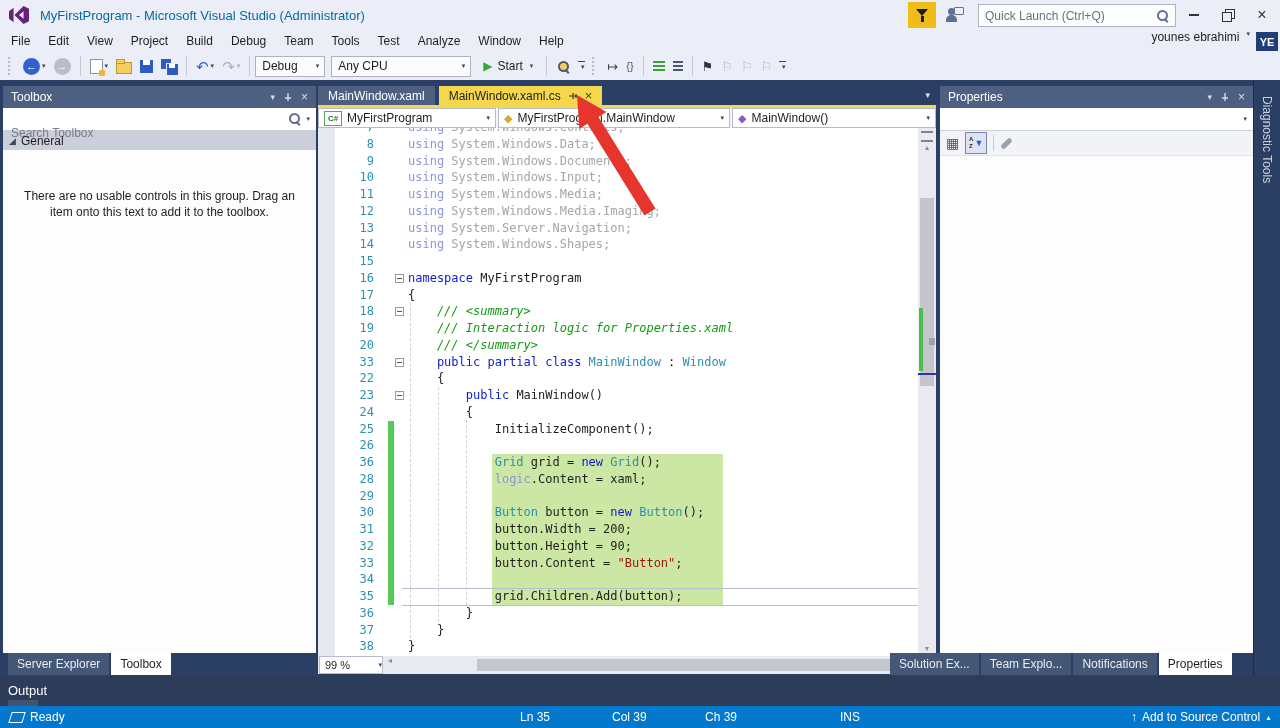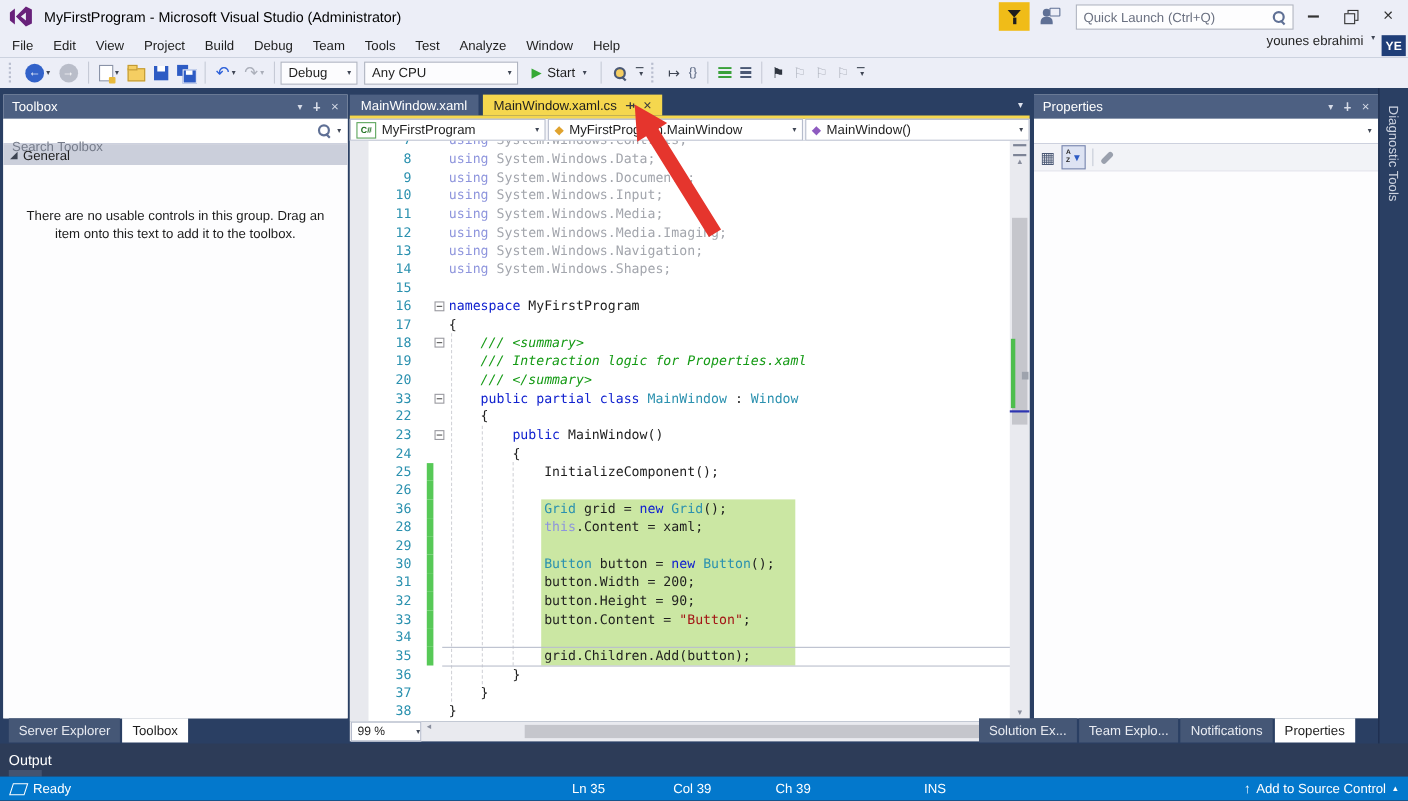--- a/index.html
+++ b/index.html
@@ -3,21 +3,21 @@
 <meta charset="utf-8">
 <style>
   html,body{margin:0;padding:0;}
   body{font-family:"Liberation Sans",sans-serif;background:#1b2a45;}
   .window{position:relative;width:1280px;height:728px;background:#2a3f63;overflow:hidden;}
   .abs{position:absolute;}
 
   
   .titlebar{left:0;top:0;width:1280px;height:30px;background:#eceef7;display:flex;align-items:center;}
   .vslogo{margin-left:8px;width:22px;height:20px;}
-  .title-text{margin-left:10px;font-size:13px;color:#000000;}
+  .title-text{margin-left:10px;font-size:13px;color:#0369a1;}
   .flag-btn{position:absolute;left:908px;top:2px;width:28px;height:26px;background:#f0bc18;display:flex;flex-direction:column;align-items:center;justify-content:center;cursor:pointer;}
   .funnel-tri{width:0;height:0;border-left:6px solid transparent;border-right:6px solid transparent;border-top:7px solid #1e1e1e;}
   .funnel-stem{width:3px;height:6px;background:#1e1e1e;}
   .feedback{position:absolute;left:946px;top:7px;width:18px;height:16px;}
   .fb-head{position:absolute;left:2px;top:1px;width:7px;height:7px;border-radius:50%;background:#5f7095;}
   .fb-body{position:absolute;left:0;top:8px;width:11px;height:7px;border-radius:5px 5px 0 0;background:#5f7095;}
   .fb-bubble{position:absolute;right:0;top:0;width:8px;height:6px;border:1px solid #5f7095;border-radius:1px;background:#eceef7;}
   .quick-launch{position:absolute;left:978px;top:4px;width:196px;height:21px;background:#fdfdfe;border:1px solid #aeb3c0;display:flex;align-items:center;}
   .quick-launch input{flex:1;border:none;outline:none;background:transparent;font-size:12px;color:#3c4250;padding:0 6px;font-family:"Liberation Sans",sans-serif;}
   .quick-launch input::placeholder{color:#6a7080;}
@@ -423,21 +423,21 @@
             <span class="ct"><span class="tk-gk">using</span><span class="tk-g"> System.Windows.Media;</span></span>
           </div>
           <div class="cl">
             <span class="ln">12</span>
             <span class="cm"></span>
             <span class="ct"><span class="tk-gk">using</span><span class="tk-g"> System.Windows.Media.Imaging;</span></span>
           </div>
           <div class="cl">
             <span class="ln">13</span>
             <span class="cm"></span>
-            <span class="ct"><span class="tk-gk">using</span><span class="tk-g"> System.Windows.Navigation;</span></span>
+            <span class="ct"><span class="tk-gk">using</span><span class="tk-g"> System.Server.Navigation;</span></span>
           </div>
           <div class="cl">
             <span class="ln">14</span>
             <span class="cm"></span>
             <span class="ct"><span class="tk-gk">using</span><span class="tk-g"> System.Windows.Shapes;</span></span>
           </div>
           <div class="cl">
             <span class="ln">15</span>
             <span class="cm"></span>
             <span class="ct"></span>
@@ -514,21 +514,21 @@
             <span class="cm">
               <span class="chg"></span>
             </span>
             <span class="ct"><span class="tk-t">            Grid</span><span class="tk-p"> grid = </span><span class="tk-k">new</span><span class="tk-p"> </span><span class="tk-t">Grid</span><span class="tk-p">();</span></span>
           </div>
           <div class="cl">
             <span class="ln">28</span>
             <span class="cm">
               <span class="chg"></span>
             </span>
-            <span class="ct"><span class="tk-gk">            this</span><span class="tk-p">.Content = xaml;</span></span>
+            <span class="ct"><span class="tk-gk">            logic</span><span class="tk-p">.Content = xaml;</span></span>
           </div>
           <div class="cl">
             <span class="ln">29</span>
             <span class="cm">
               <span class="chg"></span>
             </span>
             <span class="ct"></span>
           </div>
           <div class="cl">
             <span class="ln">30</span>

